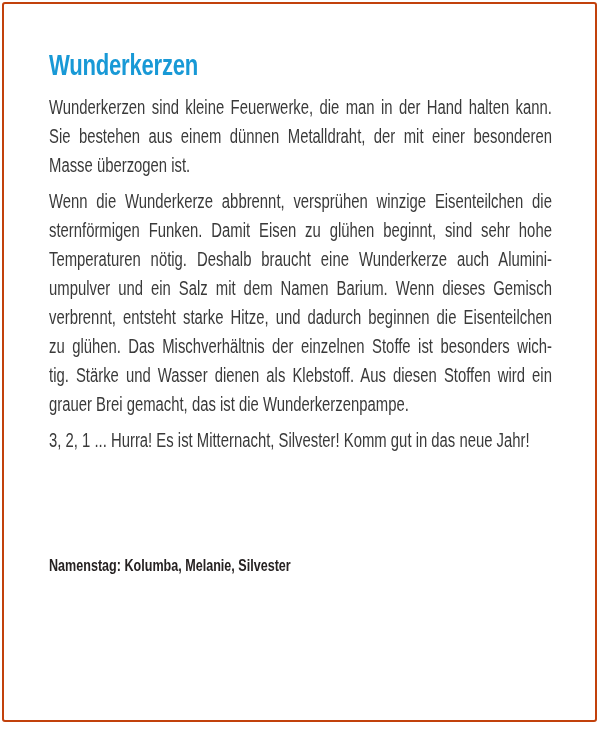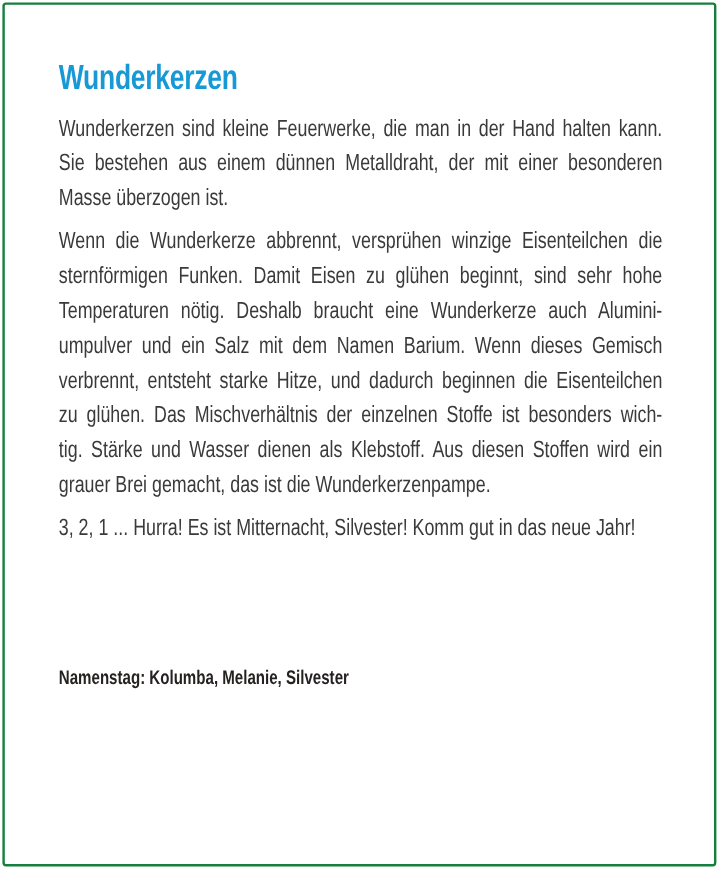--- a/index.html
+++ b/index.html
@@ -14,21 +14,21 @@
     overflow: hidden;
     font-family: "Liberation Sans", sans-serif;
   }
   .card {
     position: absolute;
     left: 2px;
     top: 2px;
     width: 591px;
     height: 716px;
     background: #ffffff;
-    border: 2px solid #15803d;
+    border: 2px solid #c2410c;
     border-radius: 3px;
   }
   
   .content {
     position: absolute;
     left: 45px;
     top: 0;
     width: 660px;
     transform: scaleX(0.762);
     transform-origin: 0 0;

